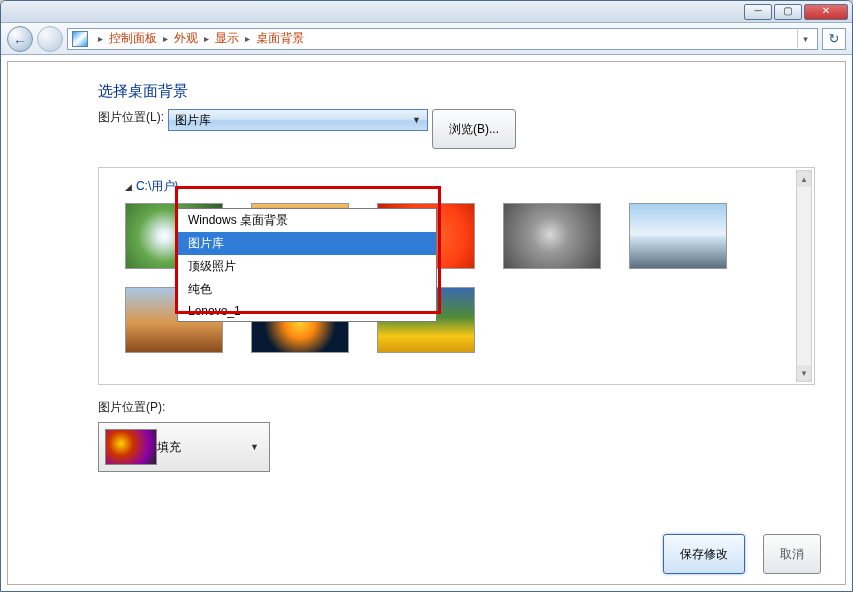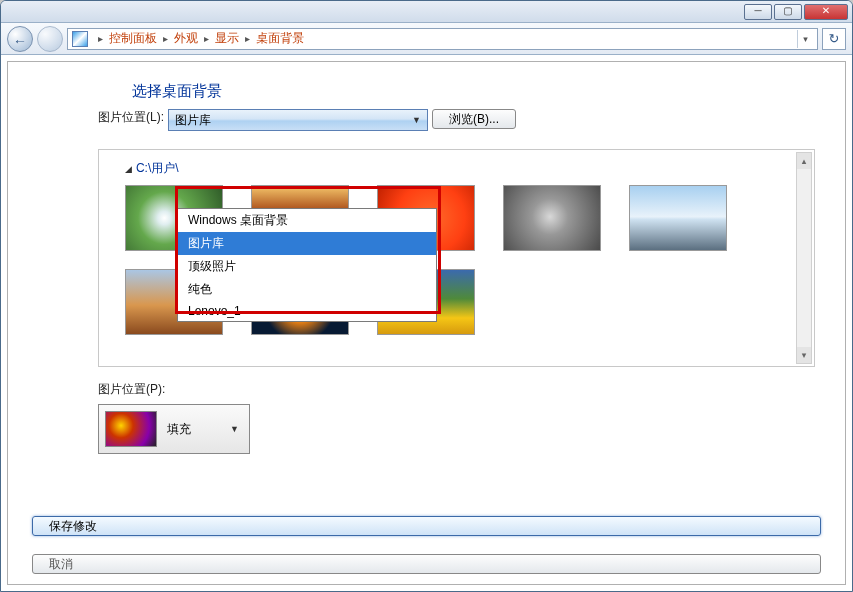--- a/index.html
+++ b/index.html
@@ -102,39 +102,38 @@
       border: 1px solid #b0b0b0;
       height: 100%;
       padding: 20px 30px 8px 90px;
       position:relative;
       background:#fff;
     }
     .heading {
       color: #003399;
       font-size: 15px;
       margin-bottom: 8px;
-      margin-left: 34px;
     }
     .subheading {
       color: #222;
       font-size: 12px;
       margin-bottom: 22px;
     }
     .row { display:flex; gap:4px; margin-bottom:10px; }
     .row-label { color:#222; }
     .combo {
       width: 260px; height:22px;
       background: linear-gradient(to bottom,#e9f2fb 0%, #d3e5f6 45%, #aed1f2 55%, #c8dff6 100%);
       border:1px solid #5a7fb4;
       display:flex; align-items:center; padding:0 6px;
       position:relative; cursor:pointer;
     }
     .combo .arrow { margin-left:auto; color:#333; font-size:9px; }
     .btn {
-      height:20px; padding:0 16px;
+      height:40px; padding:0 16px;
       background: linear-gradient(#fdfdfd,#e4e8ec);
       border:1px solid #888; border-radius:3px;
       cursor:pointer; font-size:12px;
       display:flex;align-items:center;
     }
     .dropdown {
       position:absolute;
       left: 169px;
       top: 146px;
       width: 260px;
@@ -181,36 +180,35 @@
       background:#f0f0f0; border:1px solid #d0d0d0;
     }
     .scroll-btn {
       height:16px; background:#e4e4e4;
       display:flex;align-items:center;justify-content:center;font-size:9px;color:#666;
     }
     .scroll-btn.bot { position:absolute; bottom:0; left:0; right:0; }
     .position-section { margin-top:14px; }
     .position-picker {
       margin-top:6px;
-      width:152px; border:1px solid #888;
+      width:172px; border:1px solid #888;
       background:linear-gradient(#fafafa,#e6e6e6);
-      padding:6px; display:flex; align-items:center; gap:10px;
+      padding:6px; display:flex; align-items:center; 
     }
     .pos-thumb {
       width:52px; height:36px; border:1px solid #888;
       background: radial-gradient(circle at 30% 40%, #ffd400 0%, #cc3300 30%, #8800aa 70%, #222 100%);
     }
     .pos-label { font-size:12px; }
     .pos-arrow { margin-left:auto; color:#333; font-size:9px; padding-right:4px; }
     .bottom-bar {
       position:absolute; left:0; right:0; bottom:0;
       padding: 10px 24px;
       display:flex; justify-content:flex-end; gap:18px;
       background:#fff;
-      flex-direction:column;
     }
     .btn.save {
       background: linear-gradient(#f4faff,#cfe3f7);
       border:1px solid #3c6aa8;
       box-shadow: 0 0 3px rgba(60,120,200,0.6);
     }
     .btn.cancel { color:#555; }
     .cp-icon {
       width:16px; height:16px;
       background: linear-gradient(135deg,#3aa0e8 0%, #fff 50%, #3aa0e8 100%);

